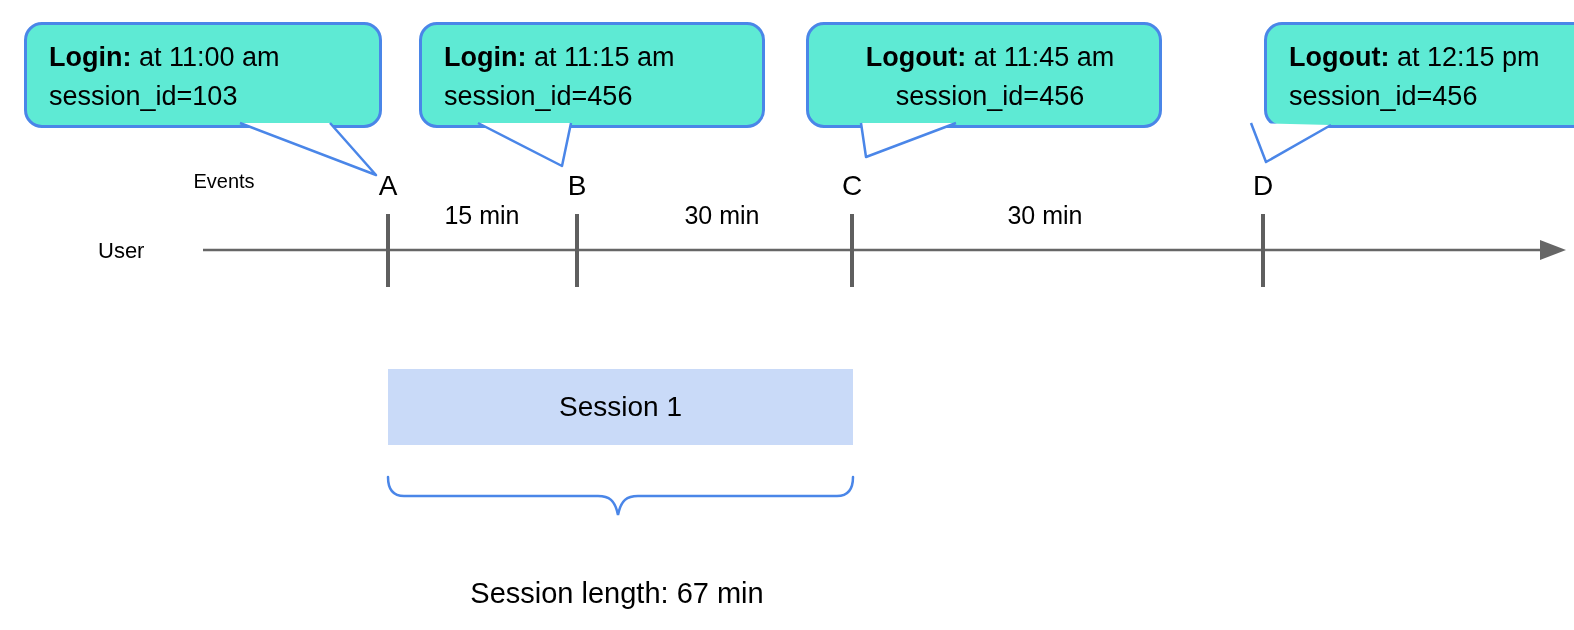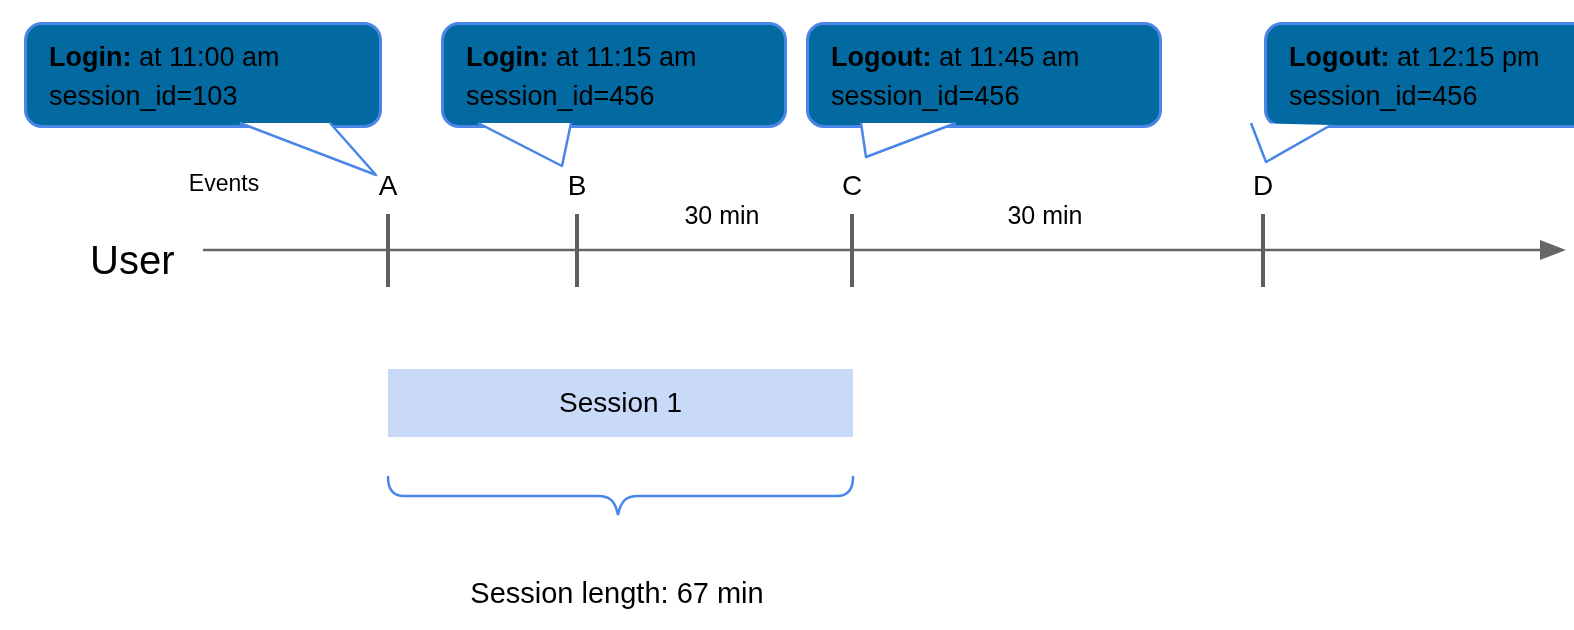--- a/index.html
+++ b/index.html
@@ -12,21 +12,21 @@
     height: 630px;
     background: #fff;
     overflow: hidden;
   }
 
   
   .bubble {
     position: absolute;
     top: 22px;
     height: 106px;
-    background: #0369a1;
+    background: #5eead4;
     border: 3px solid var(--accent, #4a86e8);
     border-radius: 18px;
     padding: 13px 10px 0 22px;
     font-size: 27px;
     line-height: 39px;
     white-space: nowrap;
     z-index: 1;
   }
   .bubble b { font-weight: 700; }
 
@@ -34,29 +34,29 @@
   .stroke-layer {
     position: absolute;
     left: 0; top: 0;
     width: 1574px; height: 630px;
     z-index: 2;
     pointer-events: none;
   }
 
   
   .lbl { position: absolute; white-space: nowrap; z-index: 3; }
-  .lbl-events { left: 164px; top: 170px; width: 120px; text-align: center; font-size: 23px; }
-  .lbl-user   { left: 90px;  top: 238px; font-size: 40px; }
+  .lbl-events { left: 164px; top: 170px; width: 120px; text-align: center; font-size: 20px; }
+  .lbl-user   { left: 98px;  top: 238px; font-size: 22px; }
   .tick-letter { top: 170px; width: 60px; text-align: center; font-size: 28px; }
   .interval    { top: 201px; width: 140px; text-align: center; font-size: 25px; }
 
   .session-box {
     position: absolute;
     left: 388px; top: 369px;
-    width: 465px; height: 68px;
+    width: 465px; height: 76px;
     background: var(--session-fill, #c9daf8);
     display: flex;
     align-items: center;
     justify-content: center;
     font-size: 28px;
     z-index: 1;
   }
 
   .session-length {
     left: 447px; top: 577px;
@@ -68,26 +68,26 @@
 </head>
 <body>
 
 <div class="canvas">
 
   <div class="bubble" style="left:24px;  width:358px;">
     <div><b>Login:</b><span> at 11:00 am</span></div>
     <div>session_id=103</div>
   </div>
 
-  <div class="bubble" style="left:441px; width:346px;">
+  <div class="bubble" style="left:419px; width:346px;">
     <div><b>Login:</b><span> at 11:15 am</span></div>
     <div>session_id=456</div>
   </div>
 
-  <div class="bubble" style="left:806px; width:356px;">
+  <div class="bubble" style="left:806px; width:356px;text-align:center;">
     <div><b>Logout:</b><span> at 11:45 am</span></div>
     <div>session_id=456</div>
   </div>
 
   <div class="bubble" style="left:1264px; width:356px;">
     <div><b>Logout:</b><span> at 12:15 pm</span></div>
     <div>session_id=456</div>
   </div>
 
   <svg class="stroke-layer" viewBox="0 0 1574 630" xmlns="http://www.w3.org/2000/svg">
@@ -109,20 +109,21 @@
   </svg>
 
   <div class="lbl lbl-events">Events</div>
   <div class="lbl lbl-user">User</div>
 
   <div class="lbl tick-letter" style="left:358px;">A</div>
   <div class="lbl tick-letter" style="left:547px;">B</div>
   <div class="lbl tick-letter" style="left:822px;">C</div>
   <div class="lbl tick-letter" style="left:1233px;">D</div>
 
+  <div class="lbl interval" style="left:412px;">15 min</div>
   <div class="lbl interval" style="left:652px;">30 min</div>
   <div class="lbl interval" style="left:975px;">30 min</div>
 
   <div class="session-box">
     <span>Session 1</span>
   </div>
   <div class="lbl session-length">Session length: 67 min</div>
 
 </div>
 

